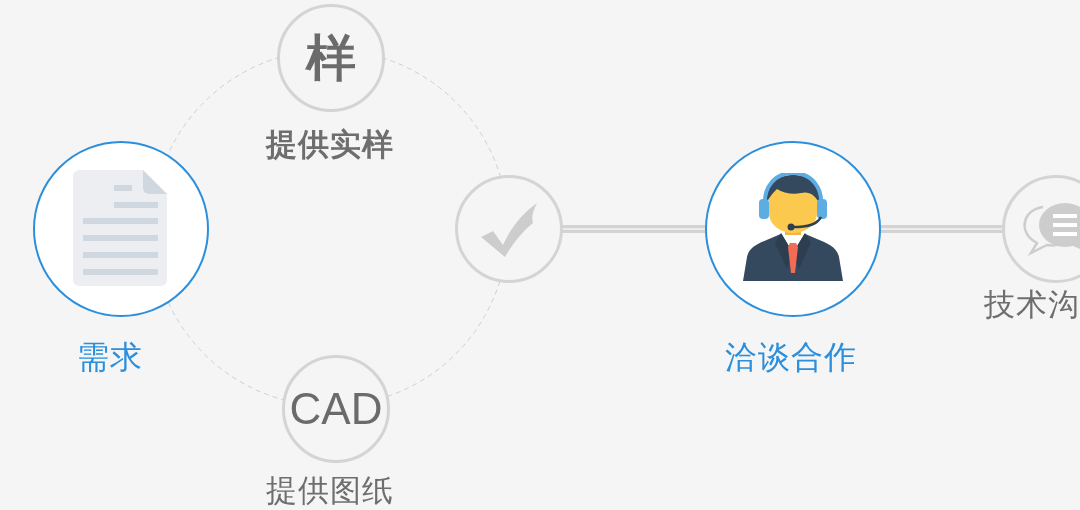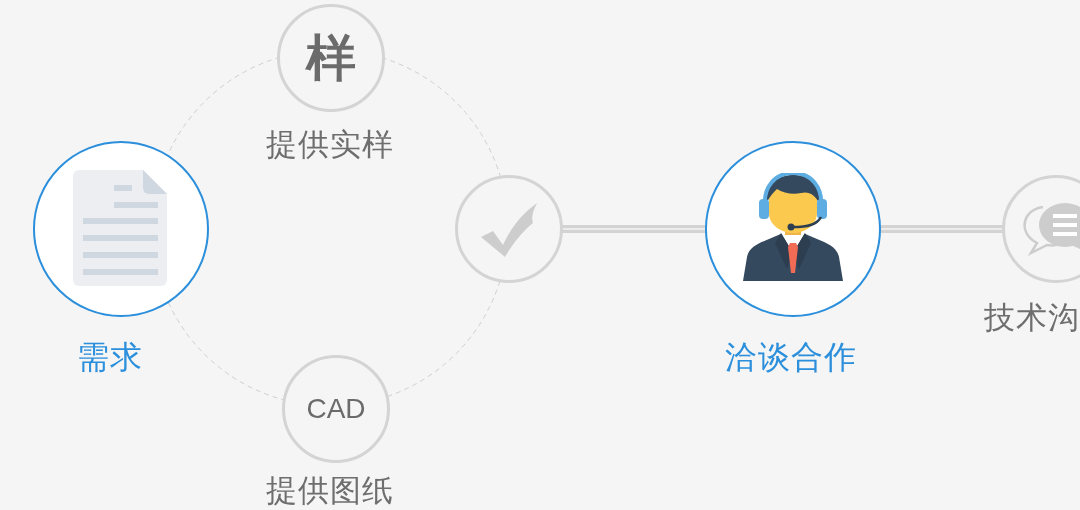--- a/index.html
+++ b/index.html
@@ -15,21 +15,21 @@
   }
   .node.active { background: #ffffff; border: 2px solid #2b8fdc; }
   .node.inactive { background: #f5f5f5; border: 3px solid #d4d4d4; }
   .label {
     position: absolute; white-space: nowrap; text-align: center;
     transform: translateX(-50%);
   }
   .label.active { color: #2b8fdc; font-size: 32px; font-weight: normal; letter-spacing: 1px; }
   .label.inactive { color: #6e6e6e; font-size: 31px; letter-spacing: 1px; }
   .glyph-char { color: #6b6b6b; font-size: 50px; font-weight: bold; line-height: 1; }
-  .glyph-text { color: #6b6b6b; font-size: 28px; line-height: 1; font-family: "Liberation Sans", sans-serif; }
+  .glyph-text { color: #6b6b6b; font-size: 44px; line-height: 1; font-family: "Liberation Sans", sans-serif; }
   .connector {
     position: absolute; height: 8px; box-sizing: border-box;
     border-top: 3px solid #d3d3d3; border-bottom: 3px solid #d3d3d3;
     background: #ececec;
   }
   svg { display: block; }
 </style>
 </head>
 <body>
 
@@ -54,21 +54,21 @@
         <rect x="10" y="82" width="75" height="6" fill="#cfd7e1"></rect>
         <rect x="10" y="99" width="75" height="6" fill="#cfd7e1"></rect>
       </svg>
     </span>
   </div>
   <div class="label active" style="left:110px; top:336px;">需求</div>
 
   <div class="node inactive" style="left:277px; top:4px; width:108px; height:108px;">
     <span class="glyph-char">样</span>
   </div>
-  <div class="label inactive" style="left:330px; top:124px;">提供实样</div>
+  <div class="label inactive" style="left:330px; top:124px;font-weight:bold;">提供实样</div>
 
   <div class="node inactive" style="left:282px; top:355px; width:108px; height:108px;">
     <span class="glyph-text">CAD</span>
   </div>
   <div class="label inactive" style="left:330px; top:470px;">提供图纸</div>
 
   <div class="node inactive" style="left:455px; top:175px; width:108px; height:108px;">
     <span>
       <svg width="60" height="56" viewBox="0 0 60 56">
         <path d="M2 36 L14 30 L24 44 C32 26 44 12 58 2 C54 10 52 16 54 22 C44 30 34 42 26 56 Z" fill="#cdcdcd"></path>
@@ -112,15 +112,15 @@
       <svg width="70" height="60" viewBox="0 0 70 60">
         <path d="M22 8 C8 10 2 20 4 30 C6 38 12 42 16 44 L10 54 L26 46 C32 47 38 46 42 44" fill="none" stroke="#cdcdcd" stroke-width="2.5"></path>
         <ellipse cx="44" cy="26" rx="26" ry="22" fill="#cdcdcd"></ellipse>
         <path d="M56 40 L68 54 L50 46 Z" fill="#cdcdcd"></path>
         <rect x="32" y="15" width="24" height="4" fill="#ffffff"></rect>
         <rect x="32" y="24" width="24" height="4" fill="#ffffff"></rect>
         <rect x="32" y="33" width="24" height="4" fill="#ffffff"></rect>
       </svg>
     </span>
   </div>
-  <div class="label inactive" style="left:1032px; top:297px; transform:none; left:984px;">技术沟</div>
+  <div class="label inactive" style="left:1032px; top:284px; transform:none; left:984px;">技术沟</div>
 
 </div>
 
 </body></html>

